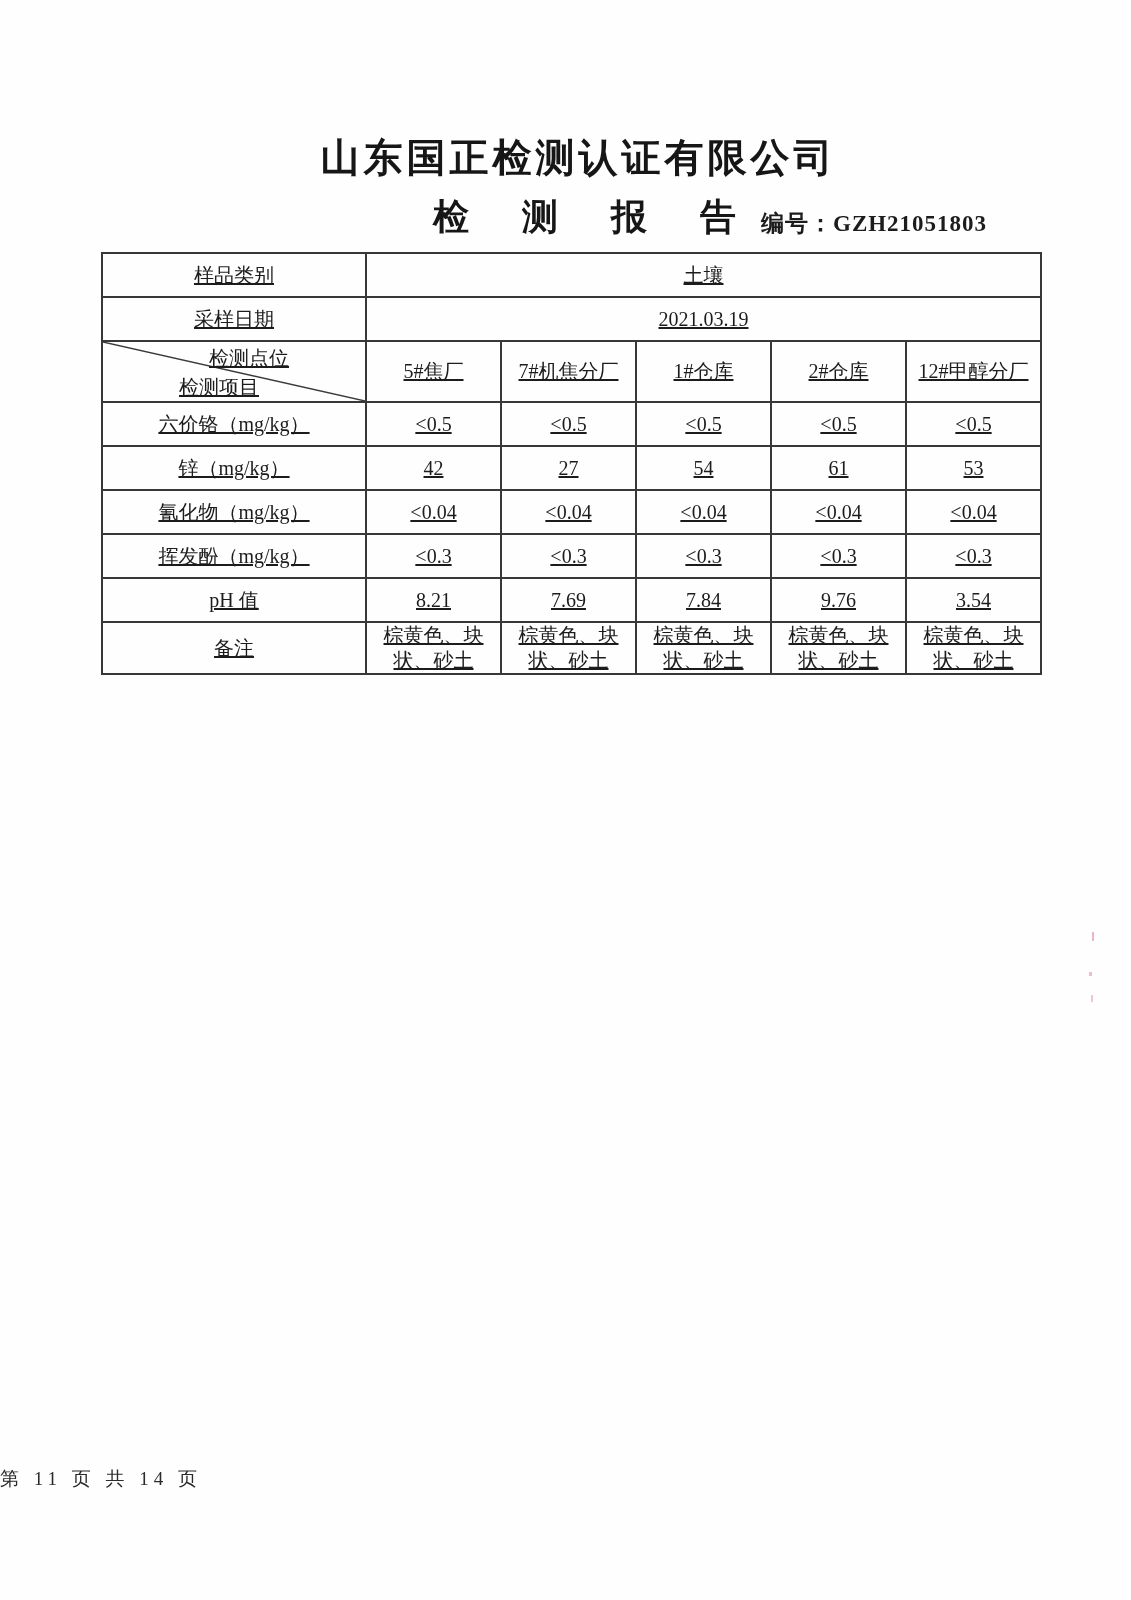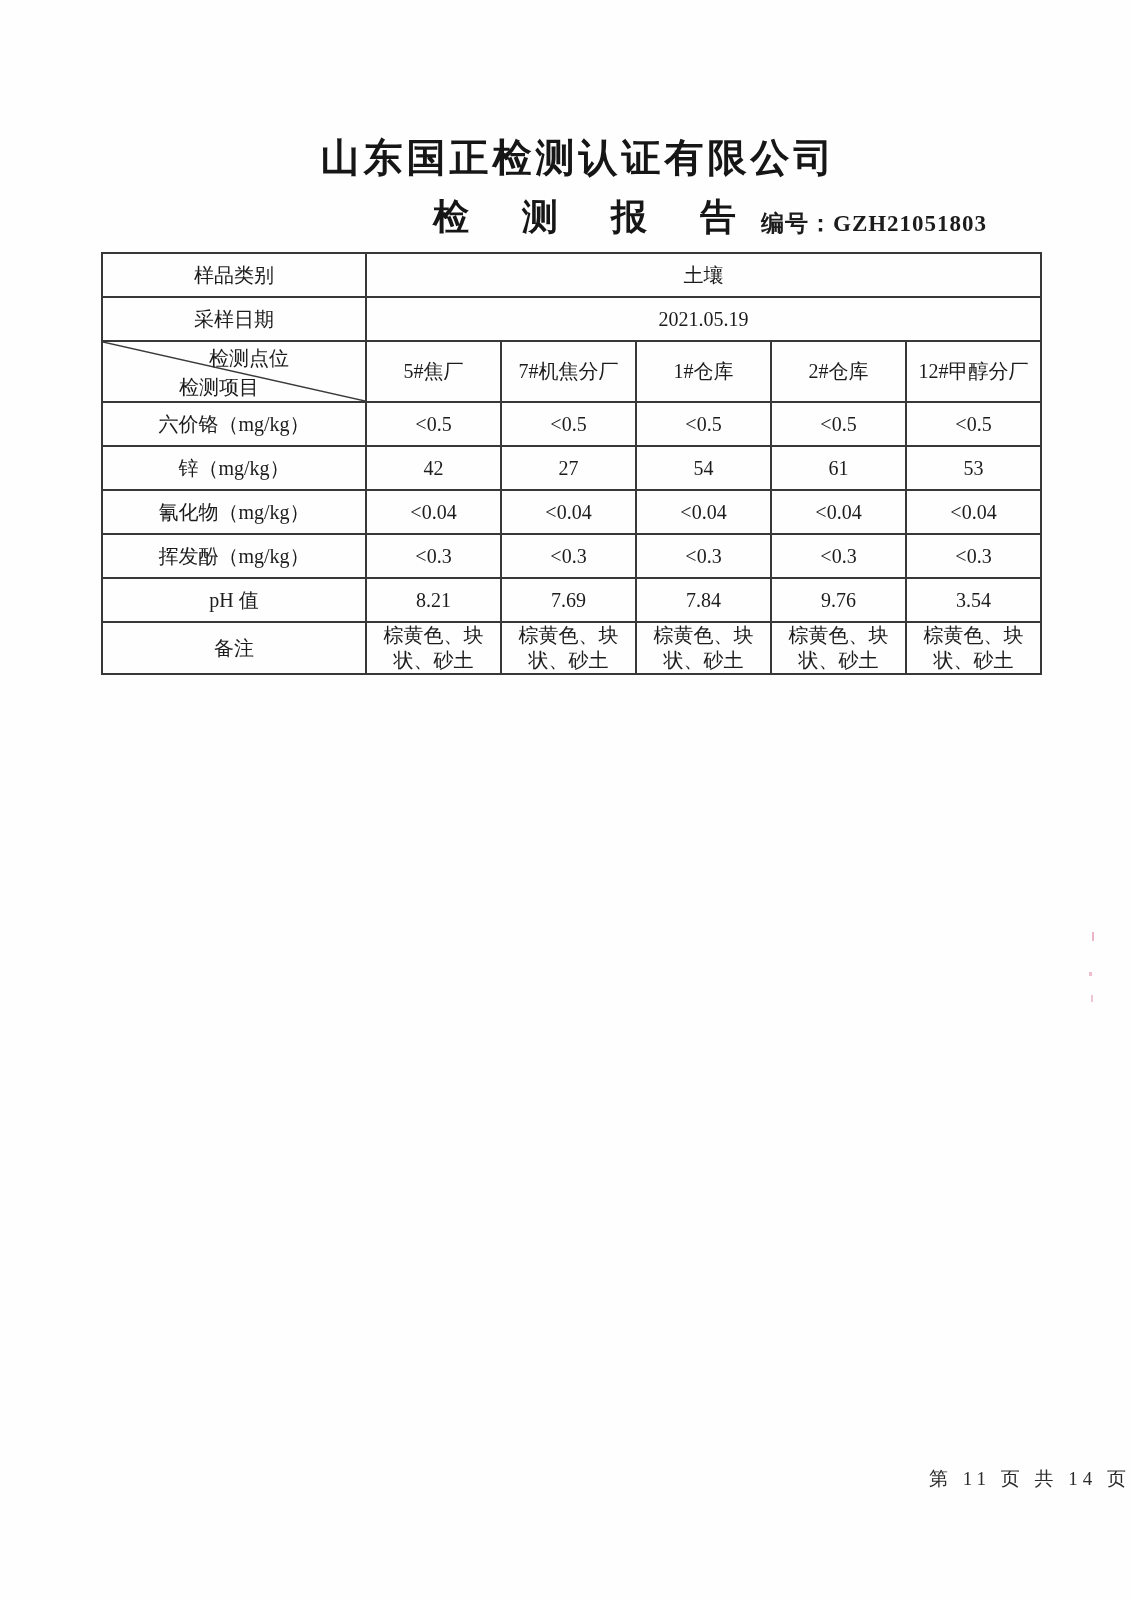--- a/index.html
+++ b/index.html
@@ -34,38 +34,39 @@
     position:absolute;top:252px;left:101px;
     width:939px;
     border-collapse:collapse;table-layout:fixed;
   }
   table.report td{
     border:2px solid #383838;
     text-align:center;vertical-align:middle;
     font-size:20px;
     padding:0 6px;
     overflow:hidden;
+    text-decoration:underline;
   }
   tr.h44{height:44px;}
   tr.h52{height:52px;margin-top:27px;}
   tr.h54{height:52px;}
   td.corner{position:relative;padding:0;}
   td.corner svg.diag{position:absolute;top:0;left:0;width:100%;height:100%;}
   .corner-top{position:relative;margin:3px 0 0 30px;font-size:20px;}
   .corner-bottom{position:relative;margin:2px 30px 0 0;font-size:20px;}
   td.remark{font-size:19px;line-height:25px;padding:1px 1px;}
   td.blank{
     height:743px;
     vertical-align:top;text-align:left;
     padding:4px 8px;
     font-size:20px;
   }
   .footer{
     position:absolute;top:1466px;left:0;width:1131px;
-    text-align:right;
+    text-align:left;
     font-size:19px;letter-spacing:5px;
     color:#2a2a2a;
   }
   
   .artifact-a{position:absolute;left:1092px;top:932px;width:2px;height:9px;background:rgba(214,92,134,.45);}
   .artifact-b{position:absolute;left:1089px;top:972px;width:3px;height:4px;background:rgba(214,92,134,.40);}
   .artifact-c{position:absolute;left:1091px;top:995px;width:2px;height:7px;background:rgba(214,92,134,.35);}
 </style>
 </head>
 <body>
@@ -85,21 +86,21 @@
         <col style="width:135px">
         <col style="width:135px">
     </colgroup>
     <tbody>
       <tr class="h44">
         <td>样品类别</td>
         <td colspan="5">土壤</td>
       </tr>
       <tr class="h44">
         <td>采样日期</td>
-        <td colspan="5">2021.05.19</td>
+        <td colspan="5">2021.03.19</td>
       </tr>
       <tr class="h52">
         <td class="corner">
           <svg class="diag" viewBox="0 0 100 100" preserveAspectRatio="none">
               <line x1="0" y1="0" x2="100" y2="100" stroke="#3a3a3a" stroke-width="1.4" vector-effect="non-scaling-stroke"></line>
             </svg>
           <div class="corner-top">检测点位</div>
           <div class="corner-bottom">检测项目</div>
         </td>
         <td>5#焦厂</td>

